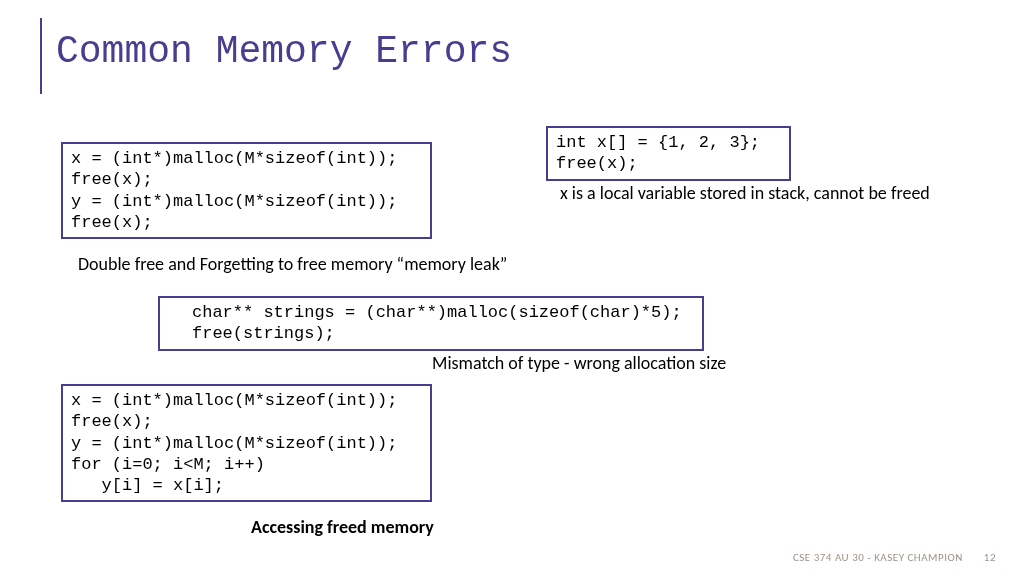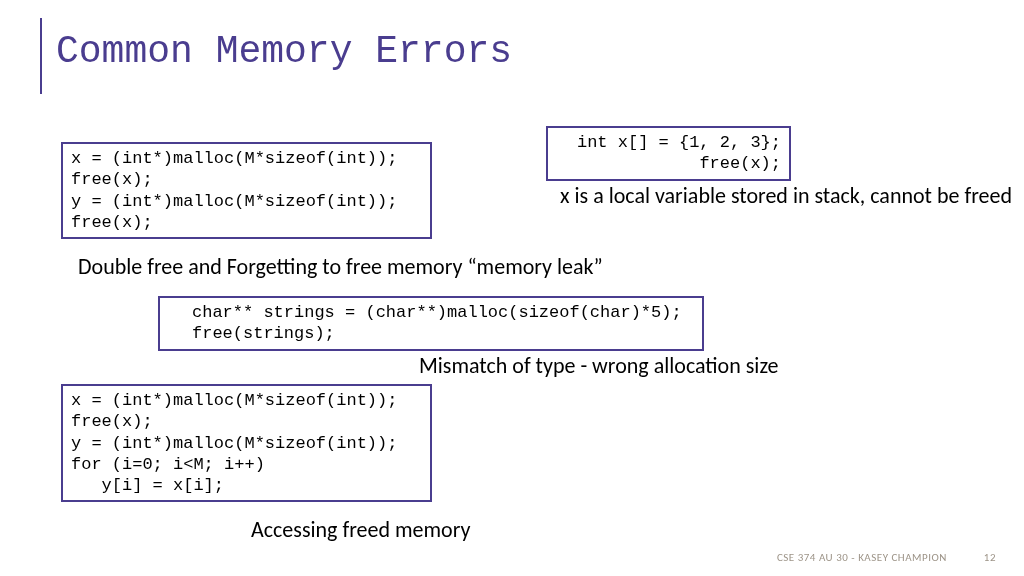--- a/index.html
+++ b/index.html
@@ -34,41 +34,41 @@
     font-family: "Courier New", monospace;
     font-size: 17px;
     line-height: 1.25;
     color: #000;
     background: #fff;
     white-space: pre;
     position: absolute;
   }
   .caption {
     position: absolute;
-    font-size: 22px;
+    font-size: 18px;
     color: #000;
     font-family: Calibri, "Segoe UI", Arial, sans-serif;
   }
   .footer {
     position: absolute;
     right: 28px;
     bottom: 12px;
     font-size: 11px;
     color: #9d9488;
     letter-spacing: 0.5px;
   }
-  .footer .pagenum { margin-left: 34px; }
+  .footer .pagenum { margin-left: 18px; }
   #box1 { left: 61px;  top: 142px; width: 371px; }
   #cap1 { left: 78px;  top: 253px; }
-  #box2 { left: 546px; top: 126px; width: 245px; text-align: right; }
+  #box2 { left: 546px; top: 126px; width: 245px; }
   #cap2 { left: 560px; top: 182px; }
   #box3 { left: 158px; top: 296px; width: 546px; padding-left: 32px; }
-  #cap3 { left: 419px; top: 352px; }
+  #cap3 { left: 432px; top: 352px; }
   #box4 { left: 61px;  top: 384px; width: 371px; }
-  #cap4 { left: 251px; top: 516px; }
+  #cap4 { left: 251px; top: 516px; font-weight: bold; }
 </style>
 </head>
 <body>
 
 <div class="accent-bar"></div>
 <h1 class="title">Common Memory Errors</h1>
 
 <div id="box1" class="code-box">x = (int*)malloc(M*sizeof(int));
 free(x);
 y = (int*)malloc(M*sizeof(int));

